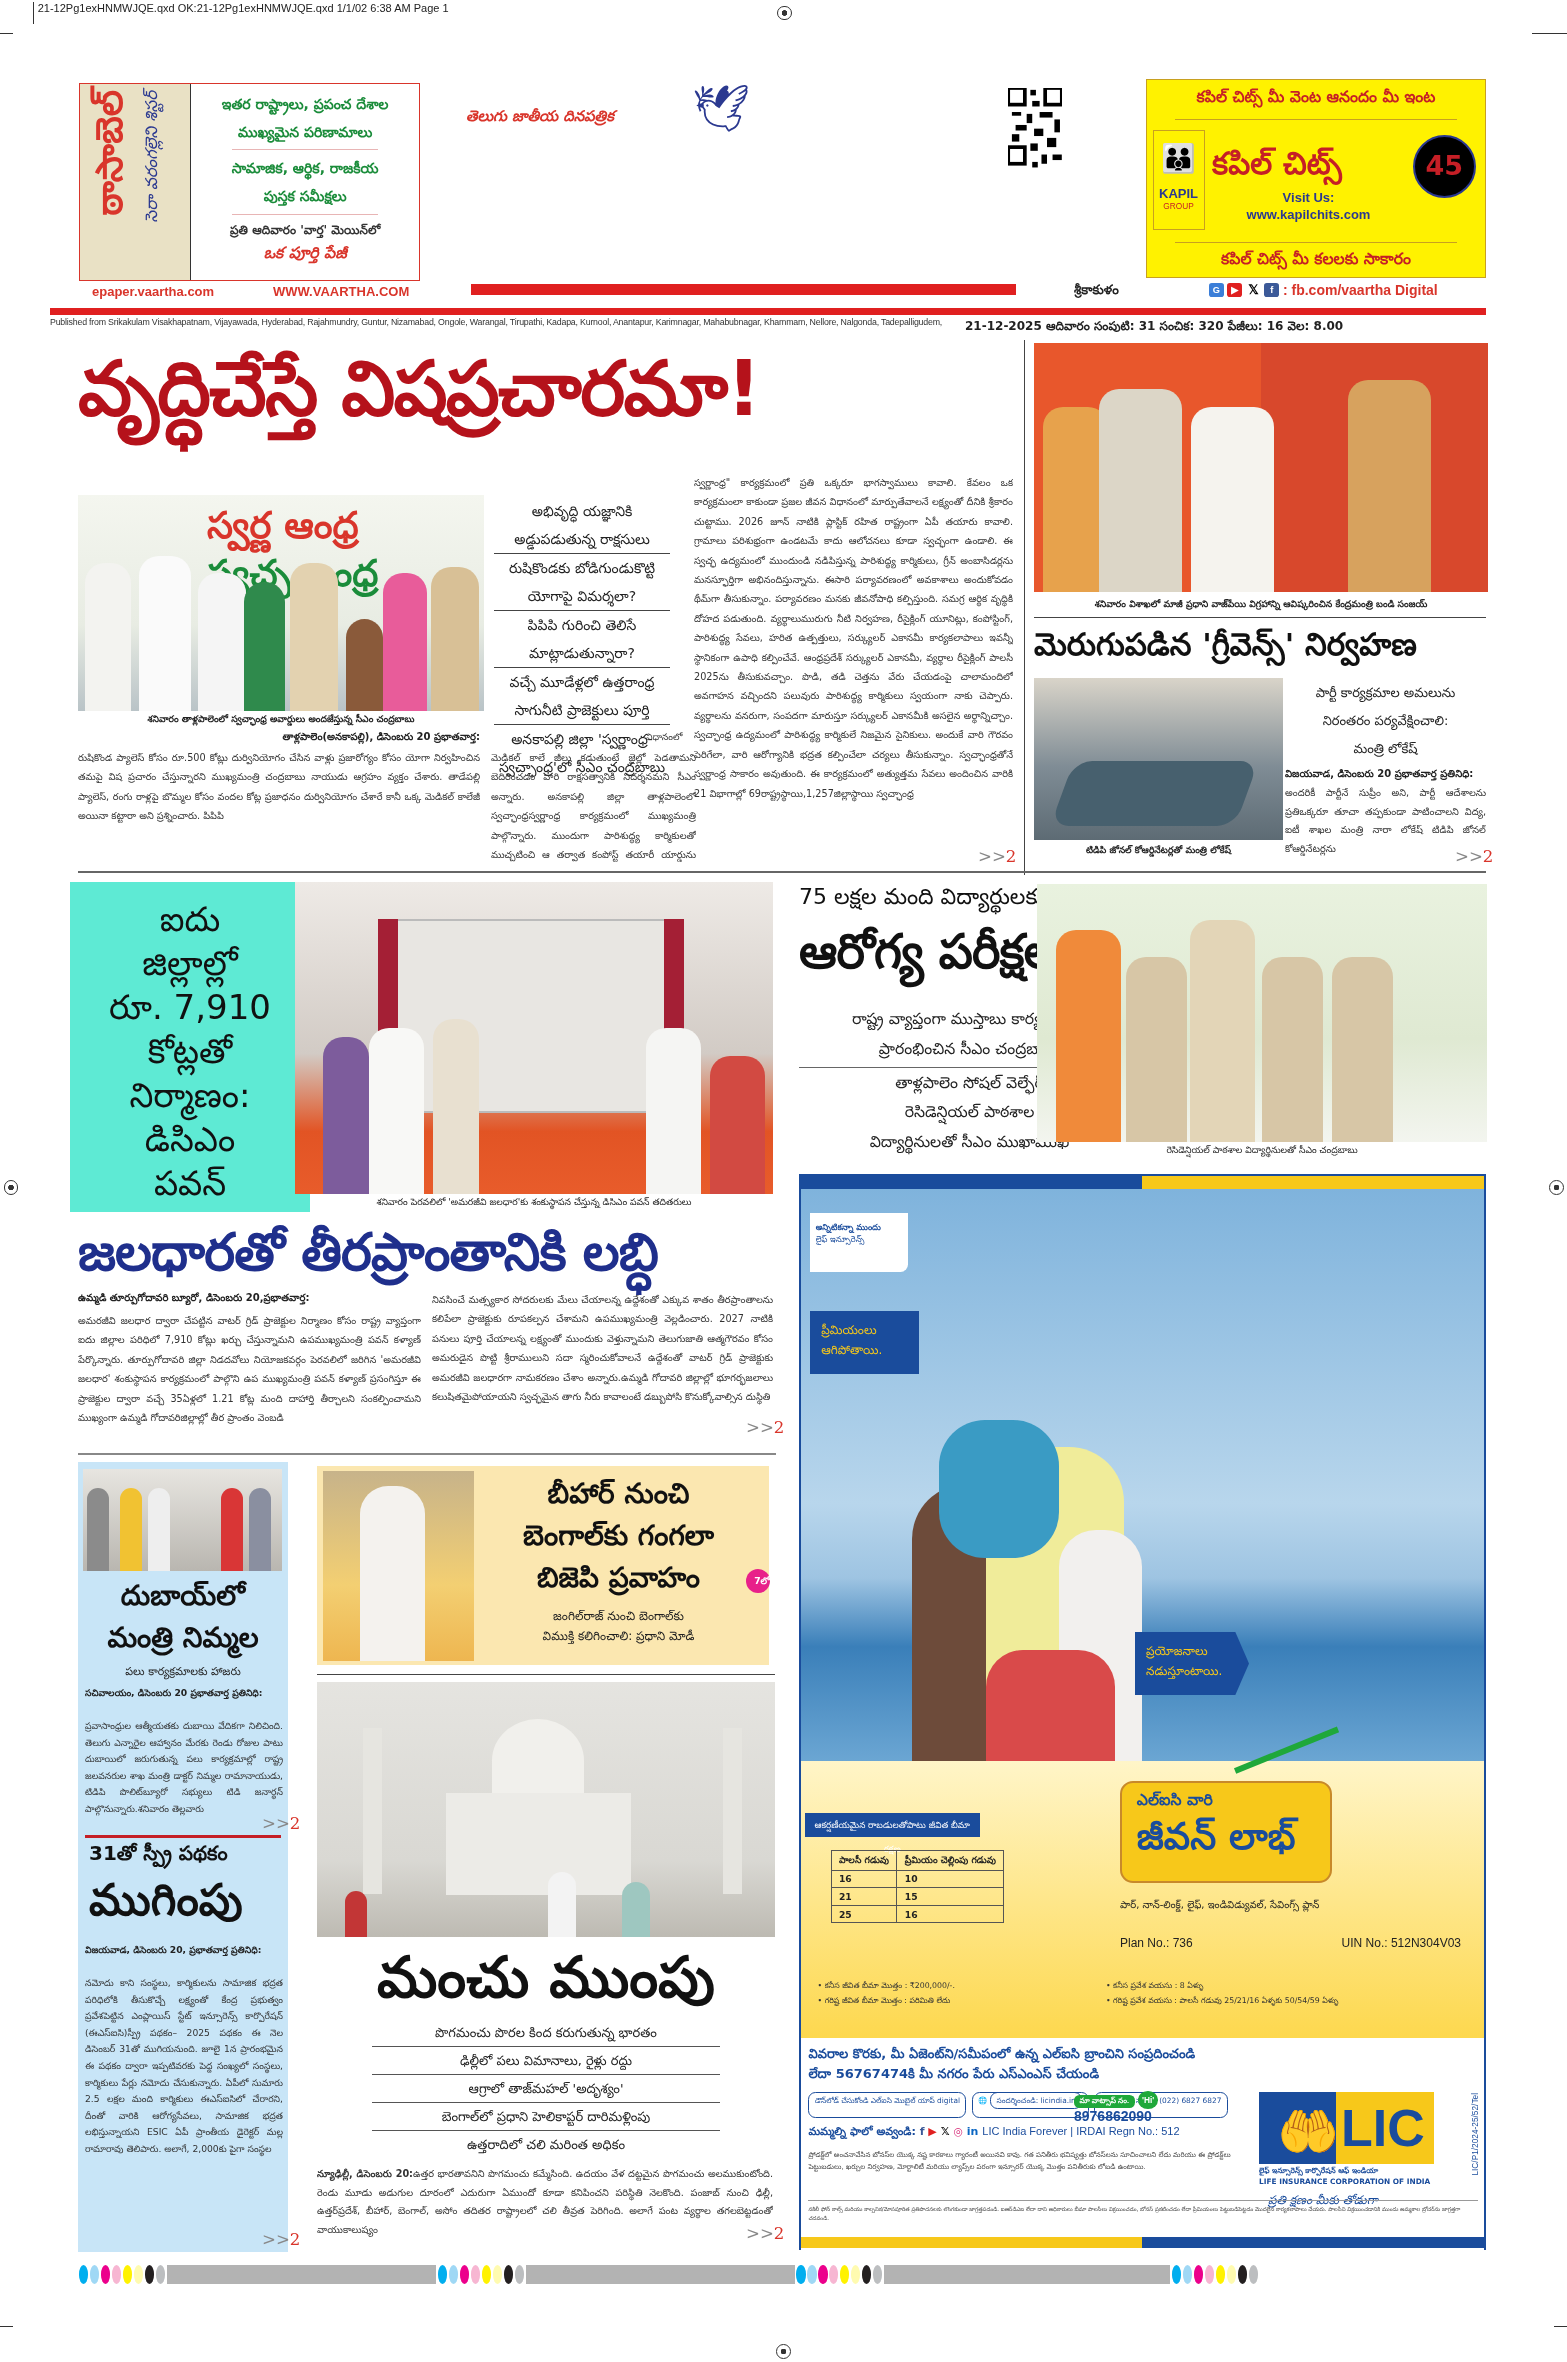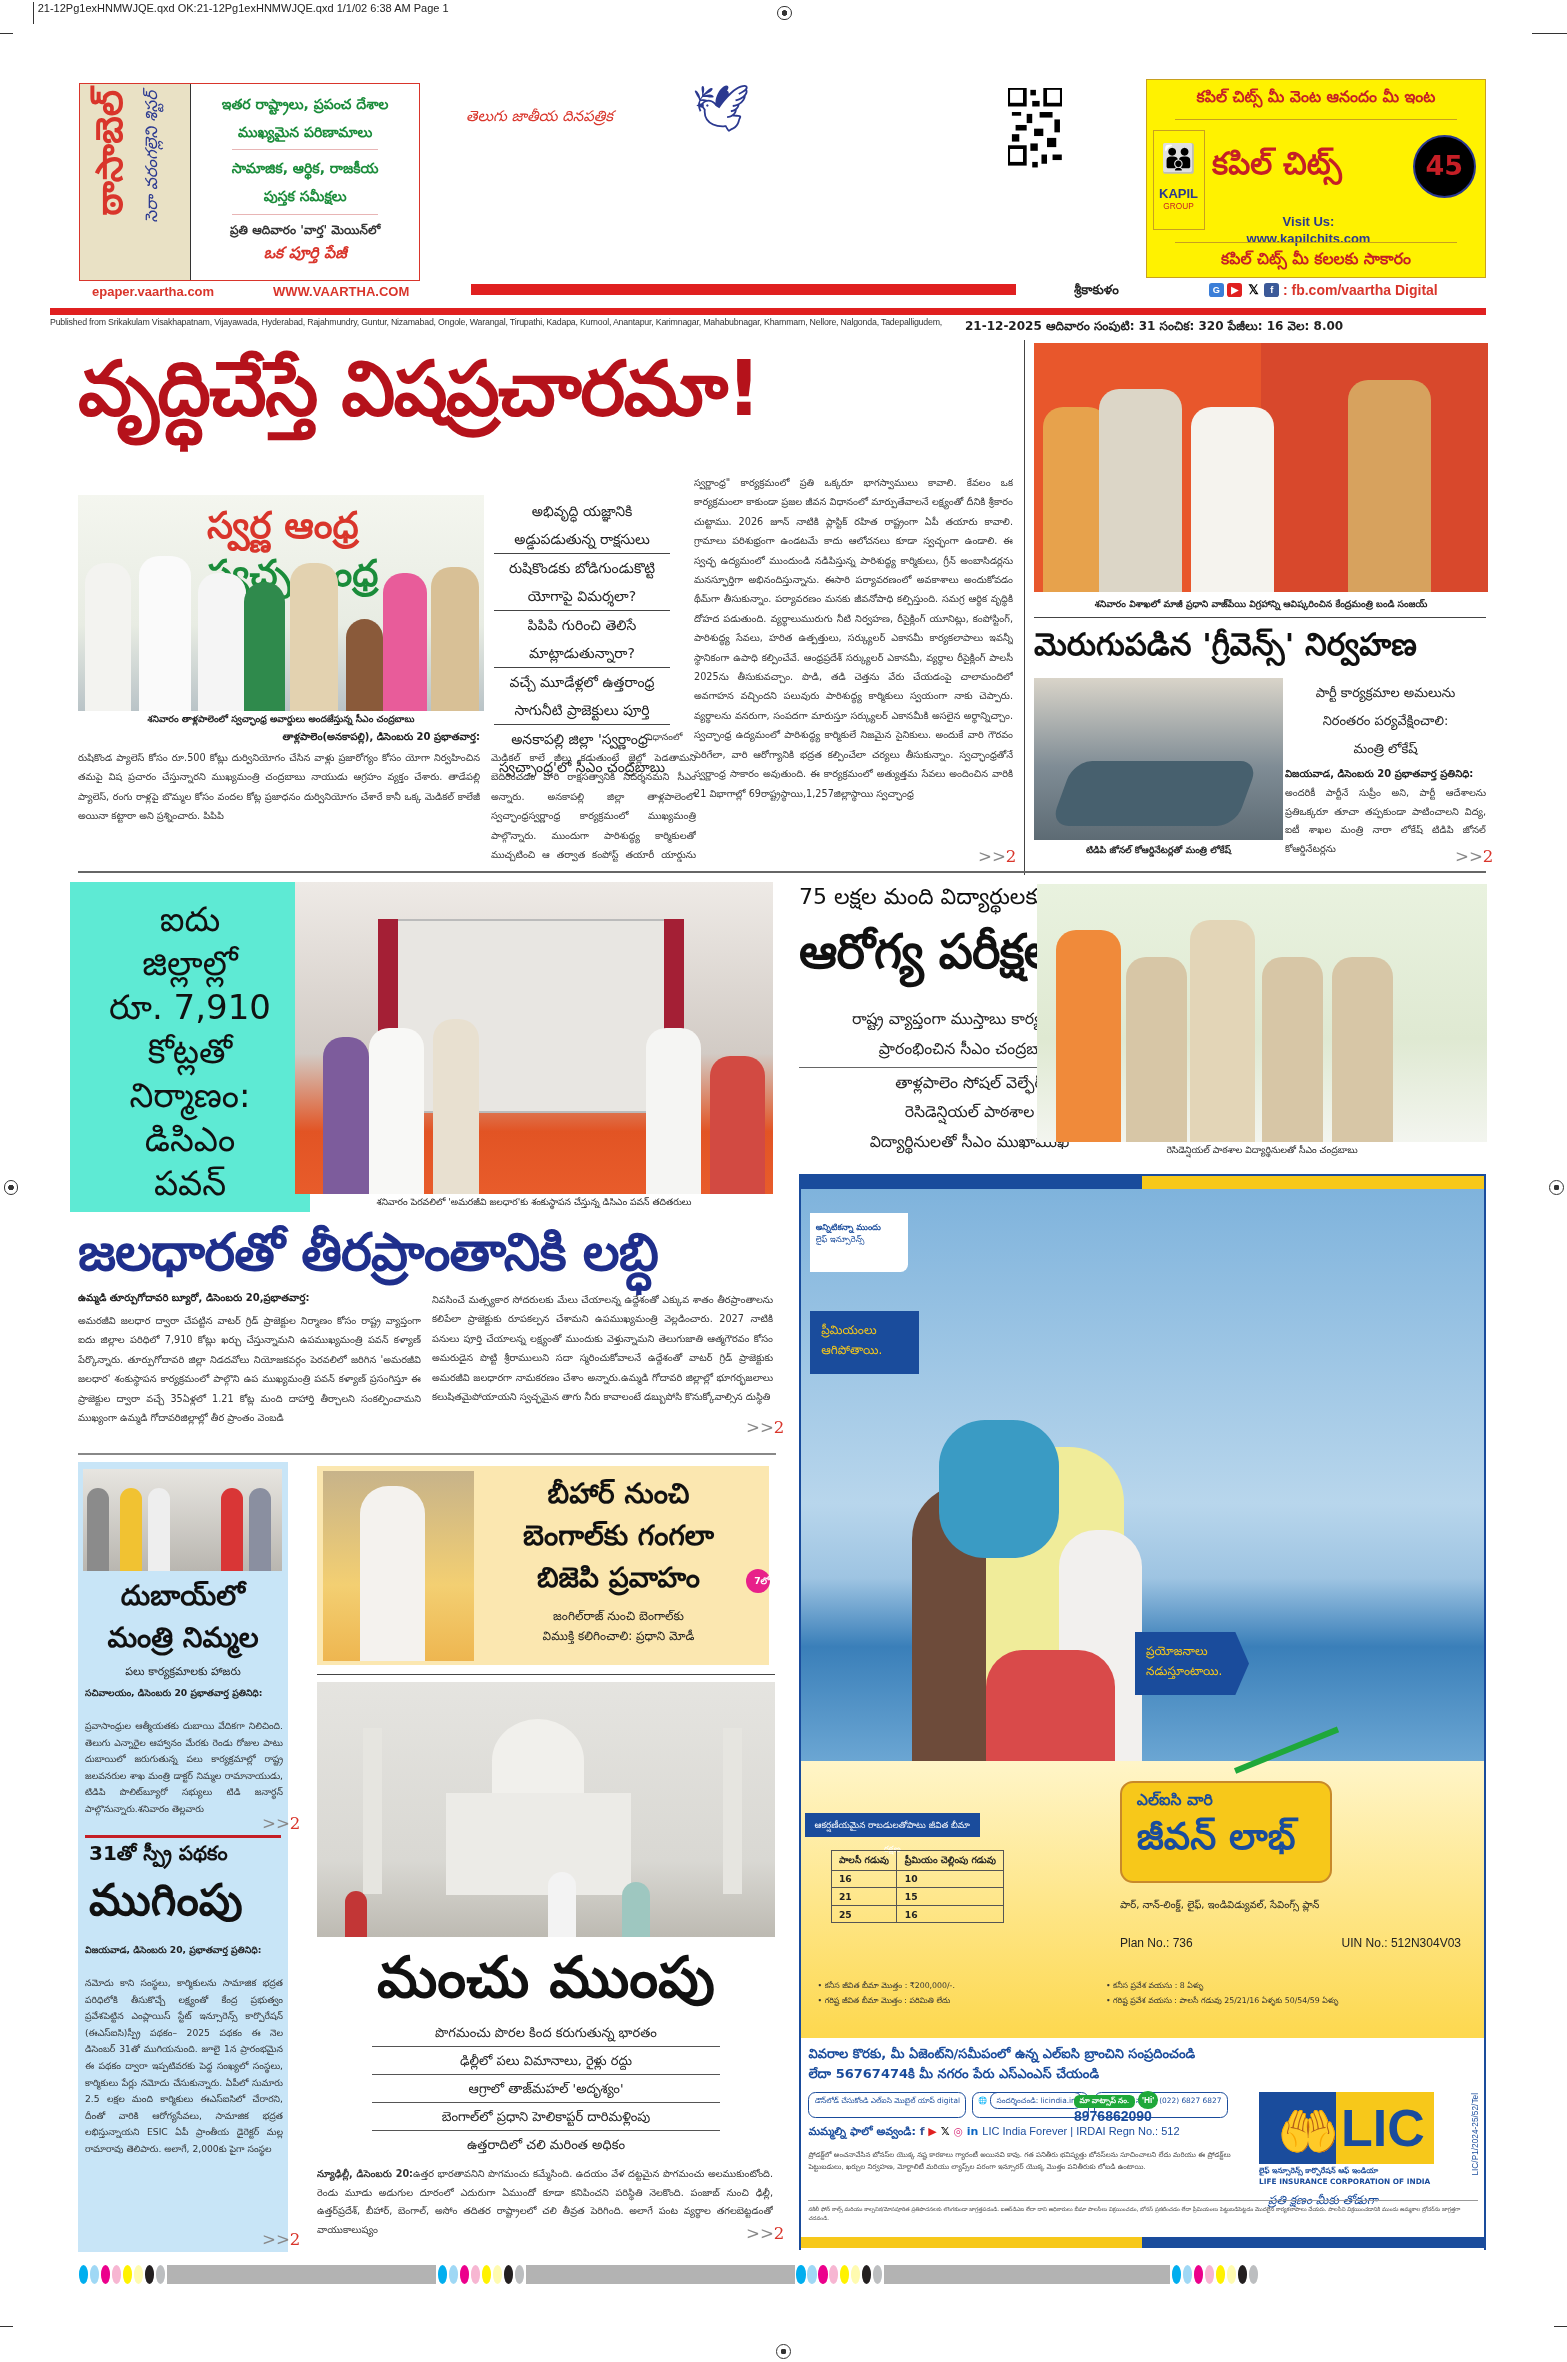--- a/index.html
+++ b/index.html
@@ -14,37 +14,37 @@
 .ad-books .stripe{position:absolute;left:0;top:0;width:111px;height:100%;background:#e9e1c5;border-right:1.8px solid #333}
 .ad-books .stripe .vt{position:absolute;left:11px;top:5.5px;writing-mode:vertical-rl;transform:rotate(180deg);font-size:37px;font-weight:bold;color:#d9352b;line-height:1}
 .ad-books .stripe .vt2{position:absolute;left:61px;top:7.4px;writing-mode:vertical-rl;transform:rotate(180deg);font-size:16.6px;color:#2b3990;font-style:italic}
 .ad-books .txt{position:absolute;left:115px;top:5.5px;right:3.7px;text-align:center;font-family:"DejaVu Sans",sans-serif;font-weight:bold}
 .ad-books .g{color:#1a8c3a;font-size:14px;line-height:28px}
 .ad-books hr{border:0;border-top:1.8px solid #e8b5b5;margin:3.7px 37px}
 .ad-books .k{color:#333;font-size:12px;line-height:24px}
 .ad-books .r{color:#d9352b;font-size:15.7px;line-height:22px;font-style:italic}
 .links{top:284px;font-family:"Liberation Sans",sans-serif;font-weight:bold;color:#d9352b;font-size:13px}
 
-.tagline{left:466px;top:107px;color:#d9352b;font-size:14.8px;font-weight:normal;font-style:italic}
+.tagline{left:466px;top:107px;color:#d9352b;font-size:14.8px;font-weight:bold;font-style:italic}
 .logo{left:471px;top:138px;width:545px;height:157px}
 .logo .glyph{position:absolute;left:0;top:-28px;font-size:185px;font-weight:bold;color:#2b3990;line-height:1;letter-spacing:-9.2px}
 .logo .bar{position:absolute;left:0;bottom:0;width:100%;height:11px;background:#e02020}
 .bird{left:692px;top:81px;font-size:46px;color:#2b3990}
 .qr{left:1008px;top:88px;width:54px;height:85px}
 .city{left:1074px;top:282px;font-size:13px;font-weight:bold;color:#222}
 
 .ad-kapil{left:1146px;top:79px;width:340px;height:199px;background:#fff200;border:1.8px solid #c8a020}
 .ad-kapil .t1{position:absolute;top:7.4px;width:100%;text-align:center;color:#c51f26;font-weight:bold;font-size:15.7px}
 .ad-kapil .line{position:absolute;left:28px;right:28px;height:0.9px;background:#c8a020}
 .ad-kapil .box{position:absolute;left:5.5px;top:50px;width:52px;height:100px;border:0.9px solid #c8a020;text-align:center}
 .ad-kapil .box .p{font-size:28px;color:#c51f26;line-height:55px}
 .ad-kapil .box .n{font-size:13px;font-weight:bold;color:#2b3990;font-family:"Liberation Sans",sans-serif}
 .ad-kapil .box .gp{font-size:8.3px;color:#c51f26;font-family:"Liberation Sans",sans-serif}
 .ad-kapil .brand{position:absolute;left:65px;top:65px;color:#c51f26;font-size:31px;font-weight:bold}
-.ad-kapil .visit{position:absolute;left:74px;top:134px;width:175px;text-align:center;font-family:"Liberation Sans",sans-serif;font-weight:bold;color:#2b3990;font-size:13px;line-height:16.6px}
+.ad-kapil .visit{position:absolute;left:74px;top:110px;width:175px;text-align:center;font-family:"Liberation Sans",sans-serif;font-weight:bold;color:#2b3990;font-size:13px;line-height:16.6px}
 .ad-kapil .badge{position:absolute;right:9.2px;top:55px;width:63px;height:63px;border-radius:50%;border:2.8px solid #2b3990;background:#000000;text-align:center;font-size:27px;font-weight:bold;color:#c51f26;line-height:57px}
 .ad-kapil .t2{position:absolute;bottom:5.5px;width:100%;text-align:center;color:#c51f26;font-weight:bold;font-size:15.7px}
 .social{left:1209px;top:282px;font-family:"Liberation Sans",sans-serif;font-weight:bold;color:#d9352b;font-size:14px;display:flex;align-items:center;gap:3.7px}
 .social .ic{display:inline-block;width:14.8px;height:14.8px;border-radius:2.8px;color:#fff;font-size:9.2px;text-align:center;line-height:14.8px}
 .redrule{left:50px;top:308px;width:1436px;height:7.4px;background:#e02020}
 .published{left:50px;top:317px;font-family:"Liberation Sans",sans-serif;font-size:8.8px;color:#333;letter-spacing:-0.2px}
 .dateline{left:965px;top:319px;font-weight:bold;font-size:12px;color:#222}
 
 .lead-head{left:78px;top:351px;font-size:76px;font-weight:bold;color:#b5121b;line-height:1;letter-spacing:-1.8px}
 .photo{position:absolute;overflow:hidden}

